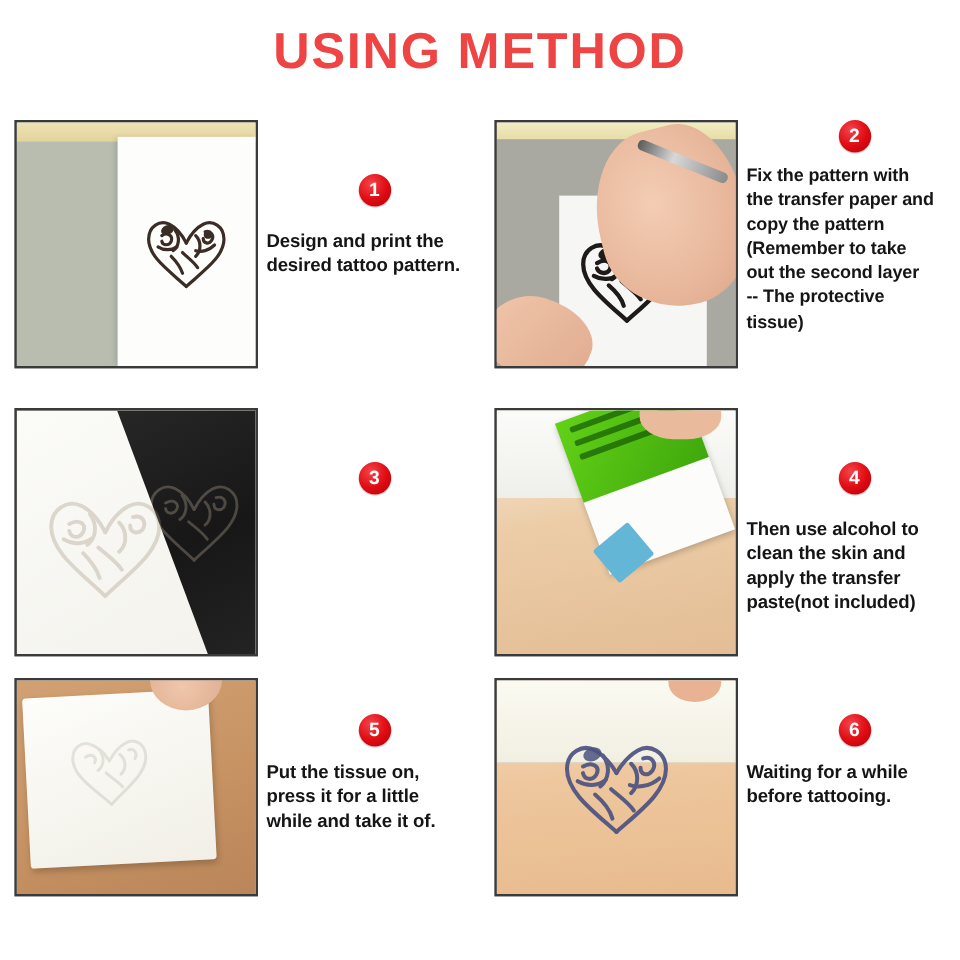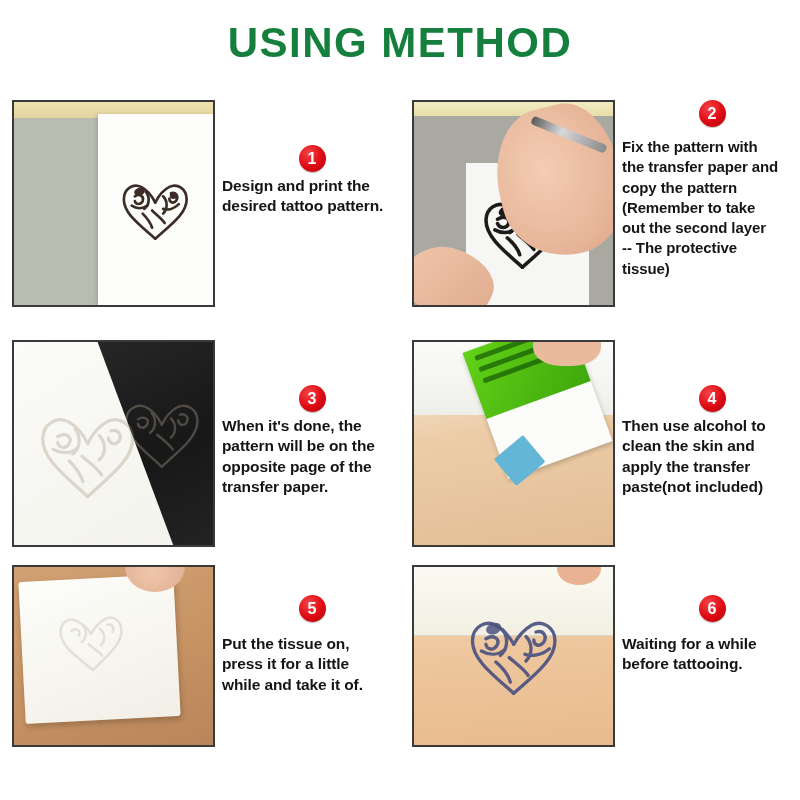--- a/index.html
+++ b/index.html
@@ -18,21 +18,21 @@
   
   .page-title {
     position: absolute;
     top: 22px;
     left: 0;
     width: 800px;
     text-align: center;
     font-size: 42px;
     font-weight: bold;
     letter-spacing: 1.5px;
-    color: #15803d;
+    color: #ef4444;
     line-height: 1;
   }
 
   
   .steps-grid {
     position: absolute;
     top: 95px;
     left: 0;
     width: 800px;
     height: 690px;
@@ -95,21 +95,21 @@
     font-weight: bold;
     color: #151515;
     line-height: 1.32;
     letter-spacing: -0.1px;
     white-space: pre-line;
   }
   
   .step-2 .badge { margin-top: 0px; }
   .step-2 .step-text { margin-top: 10px; font-size: 15px; line-height: 1.35; }
   .step-1 .badge, .step-3 .badge, .step-4 .badge { margin-top: 45px; }
-  .step-1 .step-text, .step-3 .step-text, .step-4 .step-text { margin-top: 4px; }
+  .step-1 .step-text, .step-3 .step-text, .step-4 .step-text { margin-top: 20px; }
   .step-5 .badge, .step-6 .badge { margin-top: 30px; }
 
   
 
   
   .p1-surface { position:absolute; inset:0; background:#b8bdb0; }
   .p1-tan { position:absolute; left:0; top:0; width:100%; height:16px;
             background:linear-gradient(#efe3b4,#e2d49d); }
   .p1-paper { position:absolute; left:42%; top:12px; right:0; bottom:0;
               background:#fdfdfb; box-shadow:-2px 0 4px rgba(0,0,0,0.12); }
@@ -298,24 +298,20 @@
               <path d="M60 29 C66 35 66 45 60 50"></path>
               <path d="M45 47 C52 53 58 57 62 63"></path>
               <path d="M34 51 C40 57 44 63 46 69"></path>
             </g>
           </svg>
         </div>
       </div>
     </div>
     <div class="caption">
       <div class="badge">3</div>
-      <div class="step-text">When it's done, the
-pattern will be on the
-opposite page of the
-transfer paper.</div>
     </div>
   </div>
 
   <div class="step step-4 col-right row-2">
     <div class="photo">
       <div class="photo-inner">
         <div class="p4-skin"></div>
         <div class="p4-white"></div>
         <div class="p4-pack">
           <div class="p4-label">

